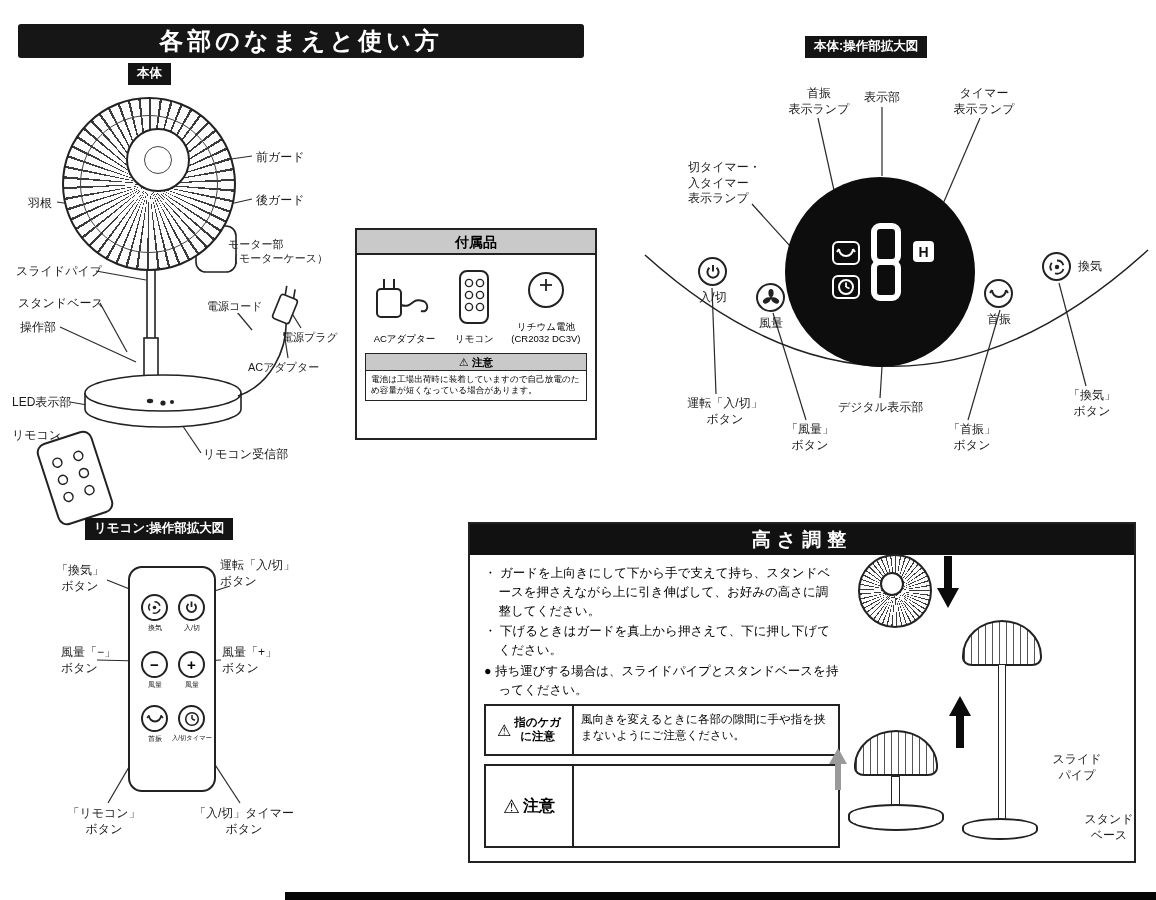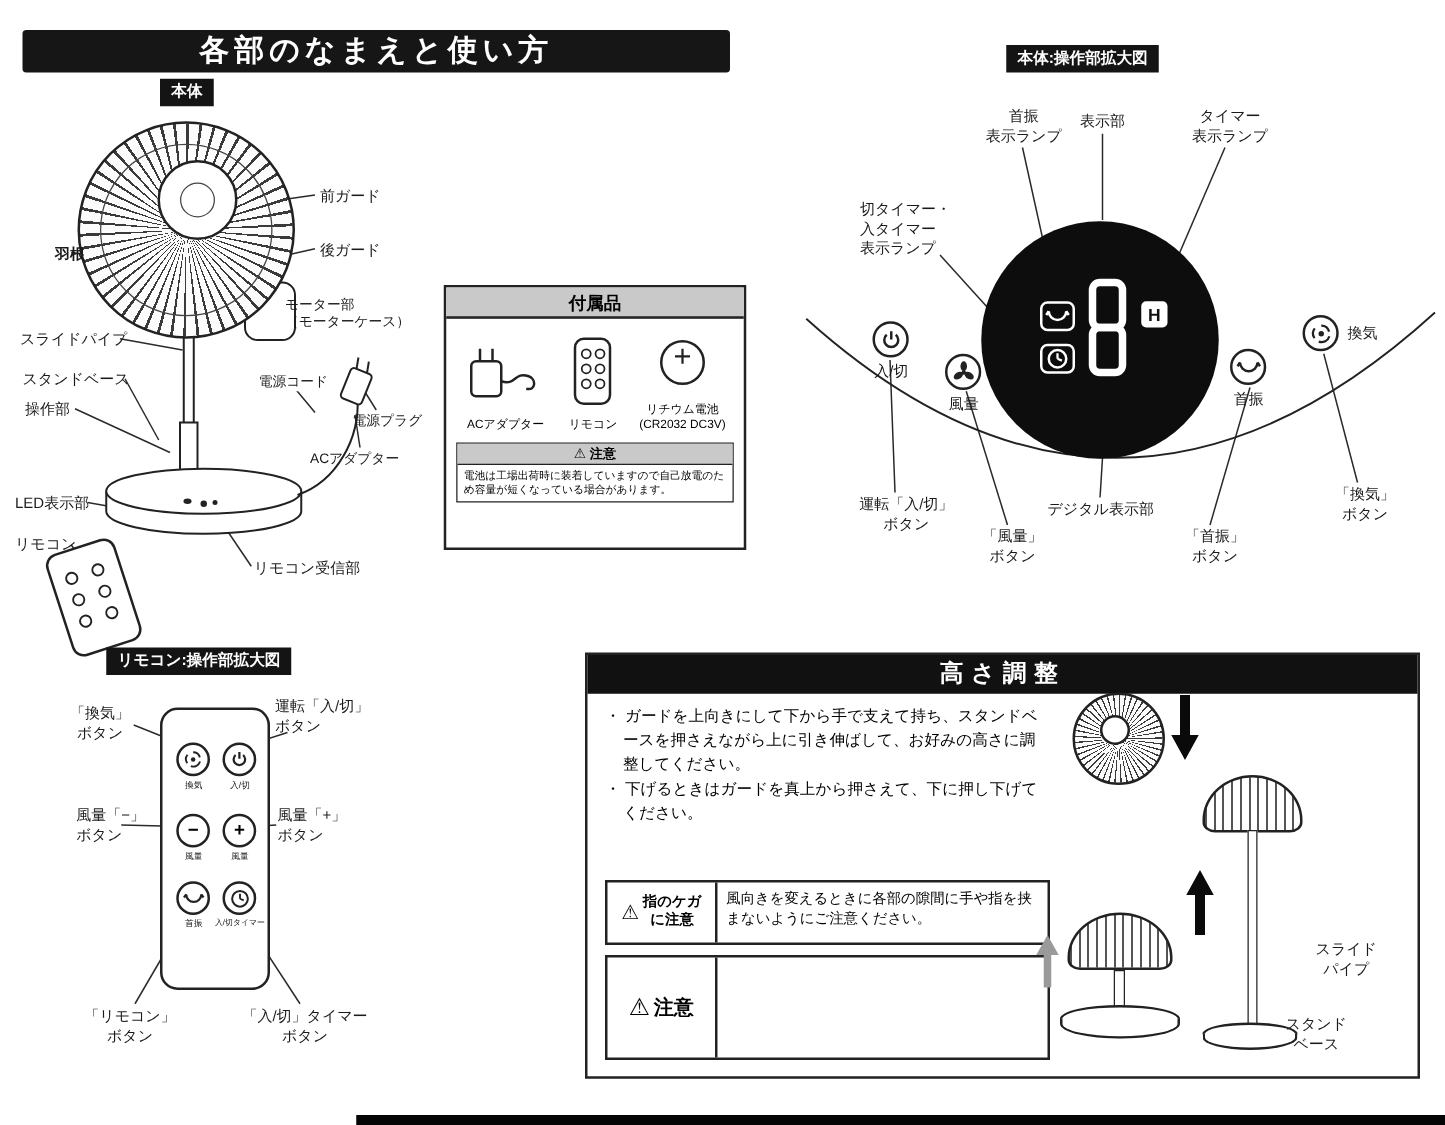--- a/index.html
+++ b/index.html
@@ -166,21 +166,21 @@
         <circle cx="63" cy="494" r="4.5"></circle>
           <circle cx="85" cy="494" r="4.5"></circle>
       </g>
     </g>
   </svg>
   <div class="fan-head"></div>
   <div class="fan-hub"></div>
 
   <div class="lbl" style="left:256px; top:150px;">前ガード</div>
   <div class="lbl" style="left:256px; top:193px;">後ガード</div>
-  <div class="lbl" style="left:44px; top:196px;font-weight:bold;">羽根</div>
+  <div class="lbl" style="left:28px; top:196px;">羽根</div>
   <div class="lbl sm" style="left:228px; top:237px;">モーター部
 （モーターケース）</div>
   <div class="lbl" style="left:16px; top:264px;">スライドパイプ</div>
   <div class="lbl" style="left:18px; top:296px;">スタンドベース</div>
   <div class="lbl sm" style="left:207px; top:299px; background:#fff;">電源コード</div>
   <div class="lbl" style="left:20px; top:320px;">操作部</div>
   <div class="lbl sm" style="left:282px; top:330px;">電源プラグ</div>
   <div class="lbl sm" style="left:248px; top:360px;">ACアダプター</div>
   <div class="lbl" style="left:12px; top:395px;">LED表示部</div>
   <div class="lbl" style="left:12px; top:428px;">リモコン</div>
@@ -372,20 +372,21 @@
   <div class="lbl c" style="left:62px; top:806px; width:84px;">「リモコン」
 ボタン</div>
   <div class="lbl c" style="left:192px; top:806px; width:104px;">「入/切」タイマー
 ボタン</div>
 
   <div class="height-box">
     <div class="height-header">高さ調整</div>
     <div class="height-text">
       <p>・ ガードを上向きにして下から手で支えて持ち、スタンドベースを押さえながら上に引き伸ばして、お好みの高さに調整してください。</p>
       <p>・ 下げるときはガードを真上から押さえて、下に押し下げてください。</p>
+      <p>● 持ち運びする場合は、スライドパイプとスタンドベースを持ってください。</p>
     </div>
 
     <div class="wbox" style="left:14px; top:180px; width:356px; height:52px;">
       <div class="wcell">
         <span class="warn-glyph">⚠</span>
         <span class="fw-label-text">指のケガ
 に注意</span>
       </div>
       <div class="wtext">風向きを変えるときに各部の隙間に手や指を挟まないようにご注意ください。</div>
     </div>
@@ -414,19 +415,19 @@
       <polygon points="10,0 19,16 13,16 13,42 7,42 7,16 1,16" fill="#9a9a9a"></polygon>
     </svg>
 
     <div class="mini-dome" style="left:492px; top:96px; width:80px; height:46px; border-radius:40px 40px 10px 10px / 36px 36px 8px 8px;"></div>
     <div class="mini-pole" style="left:528px; top:140px; height:158px; width:8px;"></div>
     <div class="mini-ell" style="left:492px; top:294px; width:76px; height:18px;"></div>
     <div class="mini-body" style="left:492px; top:303px; width:76px; height:13px; border-radius:0 0 38px 38px / 0 0 10px 10px;"></div>
 
     <div class="lbl c" style="left:576px; top:228px; width:62px;">スライド
 パイプ</div>
-    <div class="lbl c" style="left:552px; top:288px; width:62px;">スタンド
+    <div class="lbl c" style="left:608px; top:288px; width:62px;">スタンド
 ベース</div>
   </div>
 
   <div class="bottom-rule"></div>
 
 </div>
 
 </body></html>

